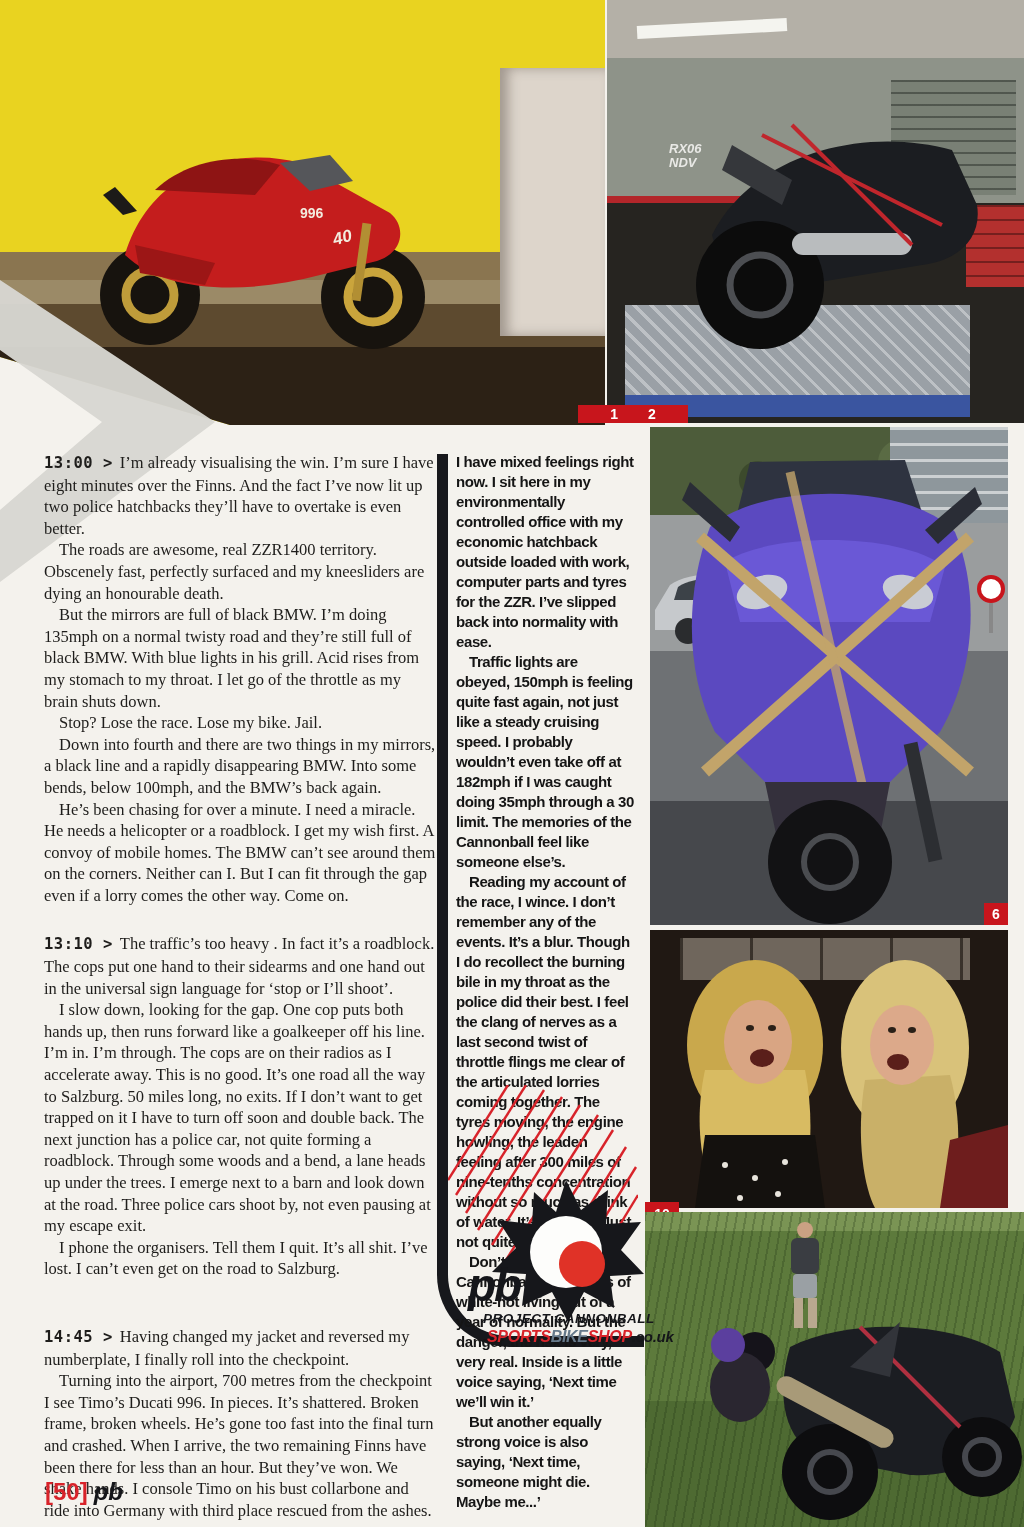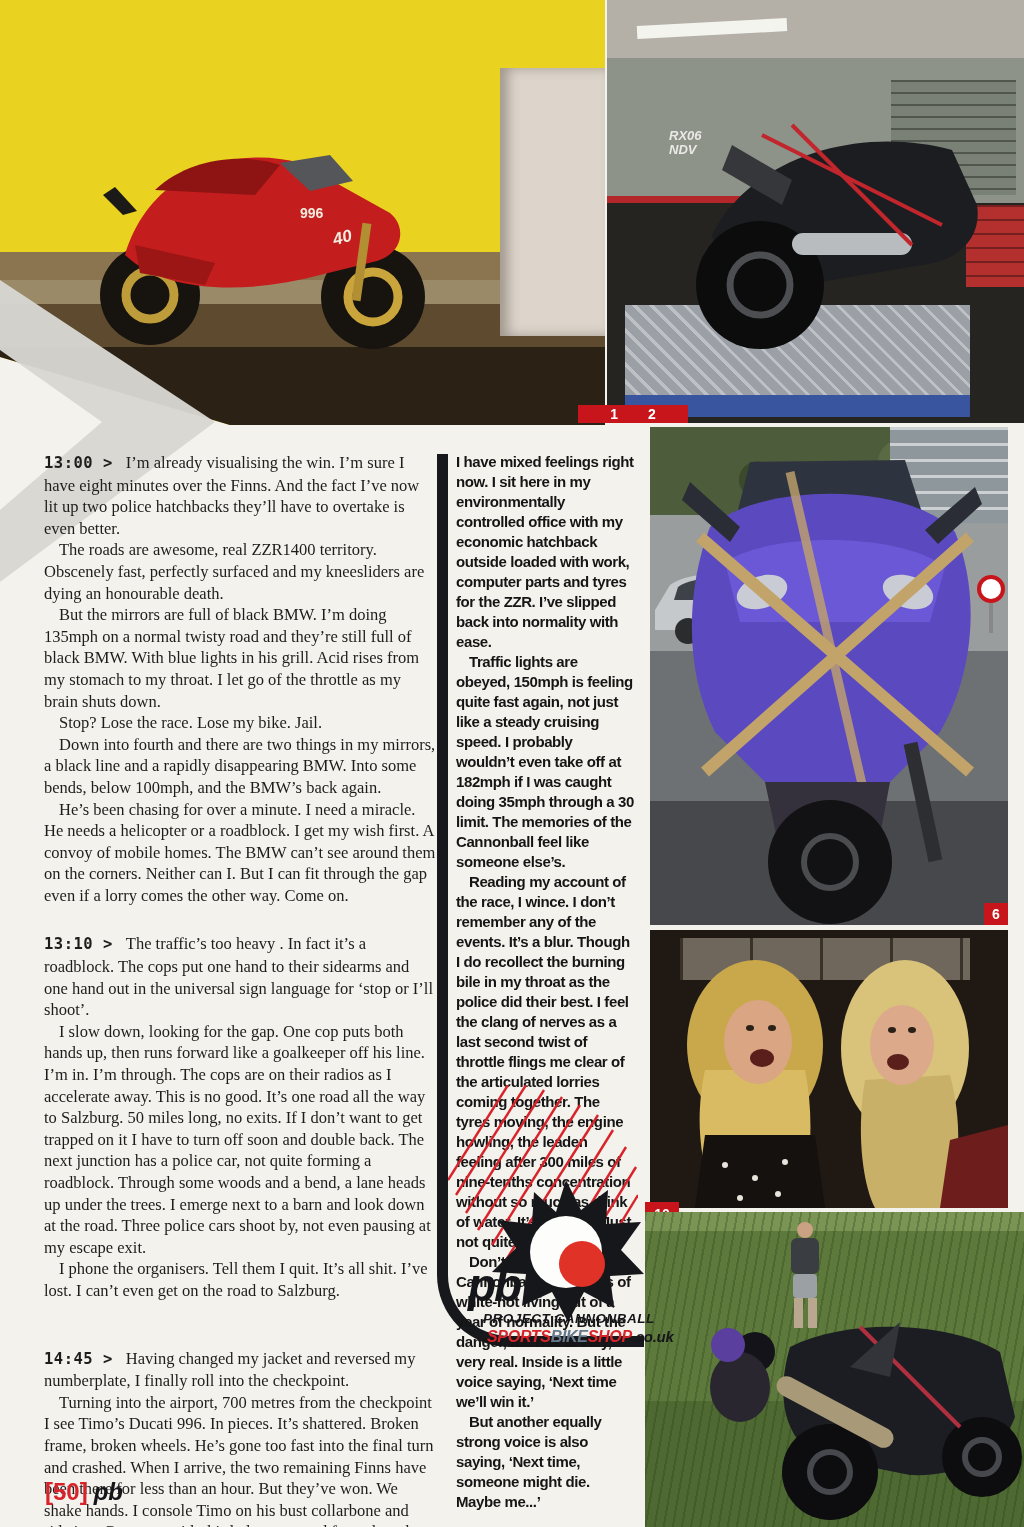--- a/index.html
+++ b/index.html
@@ -6,21 +6,21 @@
   .page{position:relative;width:1024px;height:1527px;background:#f4f2ed;overflow:hidden;
         font-family:"Liberation Serif",serif;color:#1e1d1b;}
   .abs{position:absolute;}
   .photo{position:absolute;overflow:hidden;}
   svg{display:block;}
 
   
   .article-col{position:absolute;left:44px;top:452px;width:392px;font-size:16.5px;line-height:21.6px;}
   .article-col p{margin:0;}
   .article-col p.ind{text-indent:15px;}
-  .time{font-family:"DejaVu Sans Mono",monospace;font-weight:bold;font-size:15.5px;letter-spacing:.5px;margin-right:13px;}
+  .time{font-family:"DejaVu Sans Mono",monospace;font-weight:bold;font-size:15.5px;letter-spacing:.5px;margin-right:7px;}
   .entry2{margin-top:27px;}
   .entry3{margin-top:46px;}
 
   
   .black-frame{position:absolute;left:437px;top:454px;width:196px;height:882px;
                border-left:11px solid #17181c;border-bottom:11px solid #17181c;
                border-bottom-left-radius:72px;}
   .epi{position:absolute;left:456px;top:452px;width:178px;font-family:"Liberation Sans",sans-serif;}
   .epi-title{font-size:41px;font-weight:bold;color:#e52a2e;letter-spacing:-1.5px;line-height:44px;margin:0 0 8px 0;}
   .epi p{margin:0;font-size:15px;line-height:20px;font-weight:bold;letter-spacing:-.4px;color:#151515;}
@@ -93,21 +93,21 @@
     <div class="abs" style="left:18px;top:395px;width:345px;height:22px;background:#3a55a0;"></div>
     <svg class="abs" style="left:35px;top:85px;" width="350" height="270" viewBox="0 0 350 270">
       <path d="M70,150 C110,70 220,40 310,65 L335,120 C340,150 320,175 280,180 L160,200 C110,205 80,190 70,150 Z" fill="#1b1d21"></path>
       <circle cx="118" cy="200" r="64" fill="#0c0c0c"></circle>
       <circle cx="118" cy="200" r="30" fill="none" stroke="#4c4e52" stroke-width="7"></circle>
       <rect x="150" y="148" width="120" height="22" rx="11" fill="#b9bcbe"></rect>
       <path d="M90,60 L150,95 L140,120 L80,85 Z" fill="#35373b"></path>
       <path d="M120,50 L300,140" stroke="#c0262c" stroke-width="4" fill="none"></path>
       <path d="M150,40 L270,160" stroke="#c0262c" stroke-width="4" fill="none"></path>
     </svg>
-    <div class="abs" style="left:62px;top:129px;font-family:'Liberation Sans',sans-serif;font-weight:bold;font-style:italic;
+    <div class="abs" style="left:62px;top:142px;font-family:'Liberation Sans',sans-serif;font-weight:bold;font-style:italic;
                 font-size:13px;color:#e9e9e6;line-height:14px;">
       <span>RX06</span><br>
       <span>NDV</span>
     </div>
   </div>
 
   <div class="badge" style="left:578px;top:405px;width:110px;height:18px;gap:30px;">
     <span>1</span>
     <span>2</span>
   </div>

